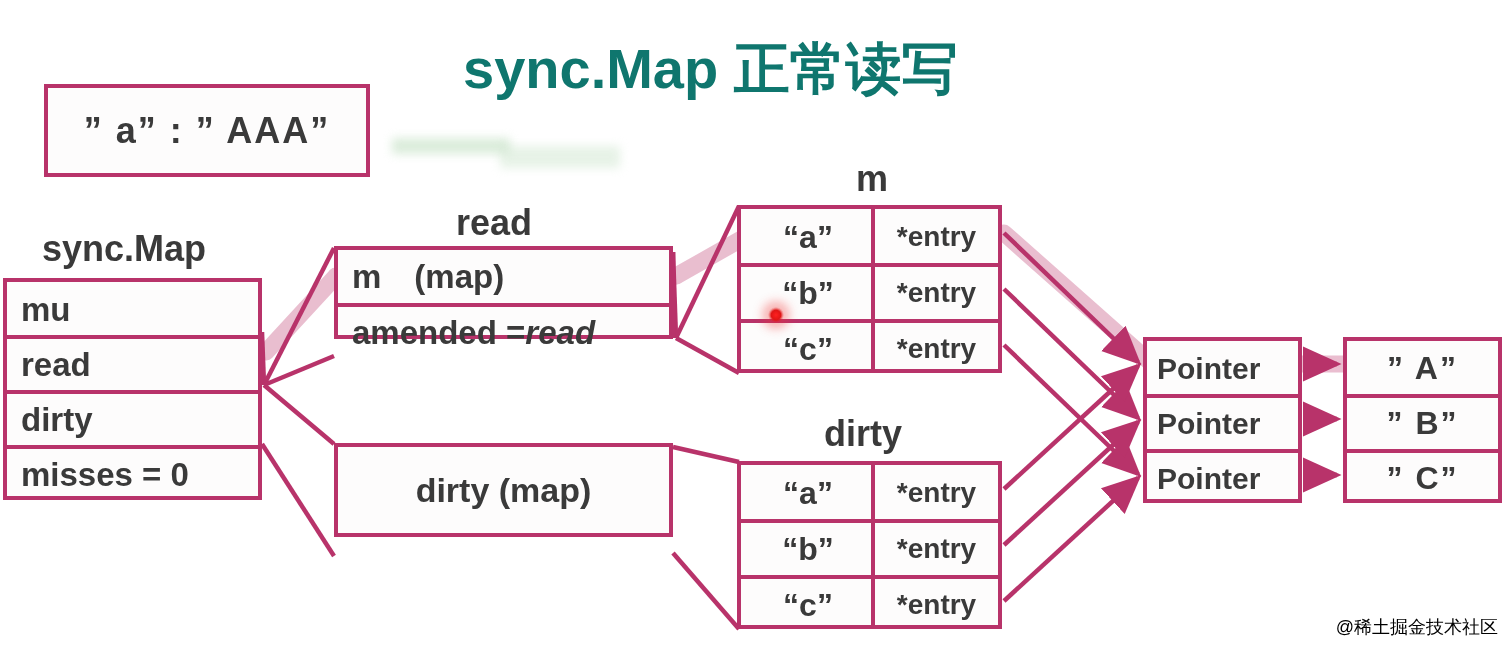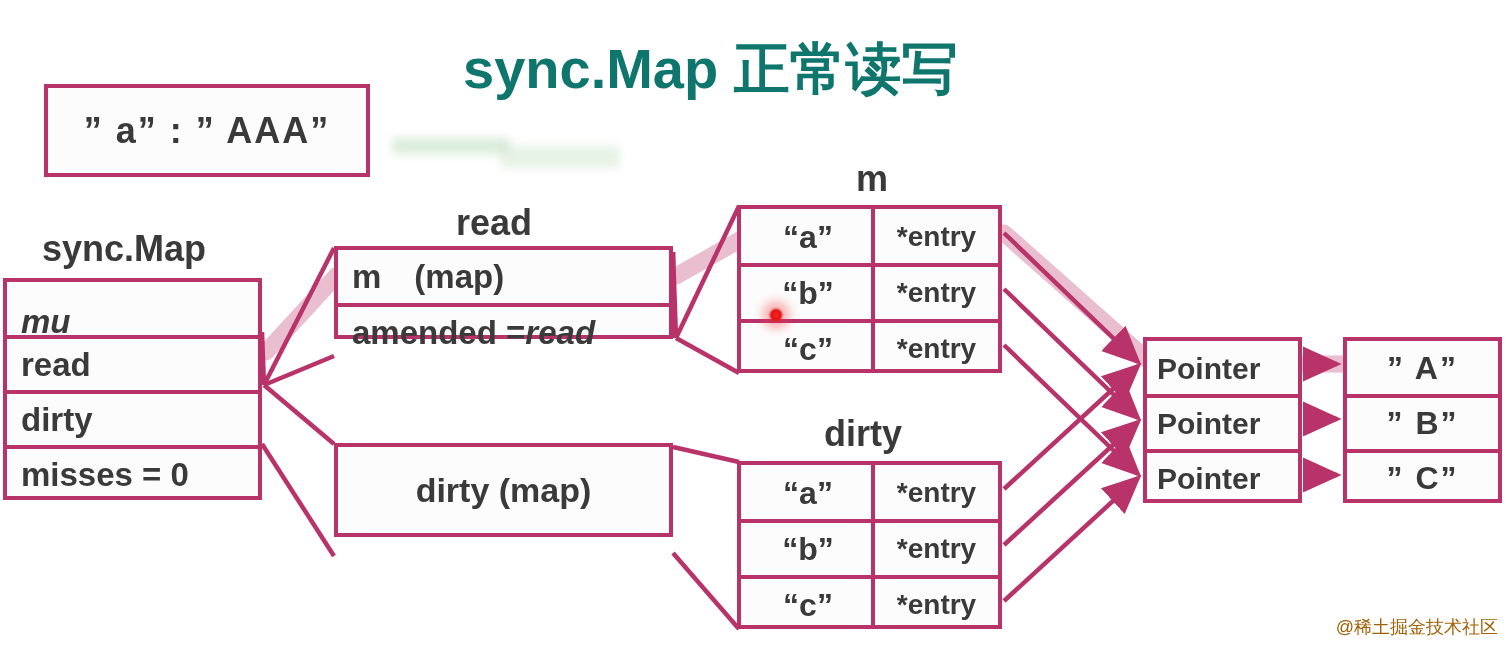--- a/index.html
+++ b/index.html
@@ -116,21 +116,21 @@
   #cursor{
     position:absolute;left:768px;top:307px;width:16px;height:16px;
     border-radius:50%;
     background:radial-gradient(circle,#ff2020 0%,#e01515 42%,rgba(235,40,40,.45) 62%,rgba(235,60,60,0) 100%);
     box-shadow:0 0 10px 6px rgba(240,50,50,.35);
   }
 
   
   #watermark{
     position:absolute;right:14px;bottom:10px;
-    font-size:18px;color:#a16207;white-space:nowrap;
+    font-size:18px;color:#000000;white-space:nowrap;
   }
 </style>
 </head>
 <body>
 
 <div id="stage">
 
   <svg id="wires" viewBox="0 0 1512 649">
     <defs>
       <marker id="ah" markerWidth="9" markerHeight="9" refX="7.6" refY="4.5" orient="auto">
@@ -193,21 +193,21 @@
 
   <div class="box" id="kvbox">
     <div id="kvtext">” a” : ” AAA”</div>
   </div>
 
   <div class="blur" style="left:392px;top:138px;width:118px;height:16px;"></div>
   <div class="blur" style="left:500px;top:146px;width:120px;height:22px;opacity:.5;"></div>
 
   <div class="cap" id="smcap">sync.Map</div>
   <div class="box" id="syncmap">
-    <div class="row" style="top:12px;font-style:italic;">
+    <div class="row" style="top:0;">
       <span>mu</span>
     </div>
     <div class="rowline" style="top:53px;"></div>
     <div class="row" style="top:55px;">
       <span>read</span>
     </div>
     <div class="rowline" style="top:108px;"></div>
     <div class="row" style="top:110px;">
       <span>dirty</span>
     </div>

